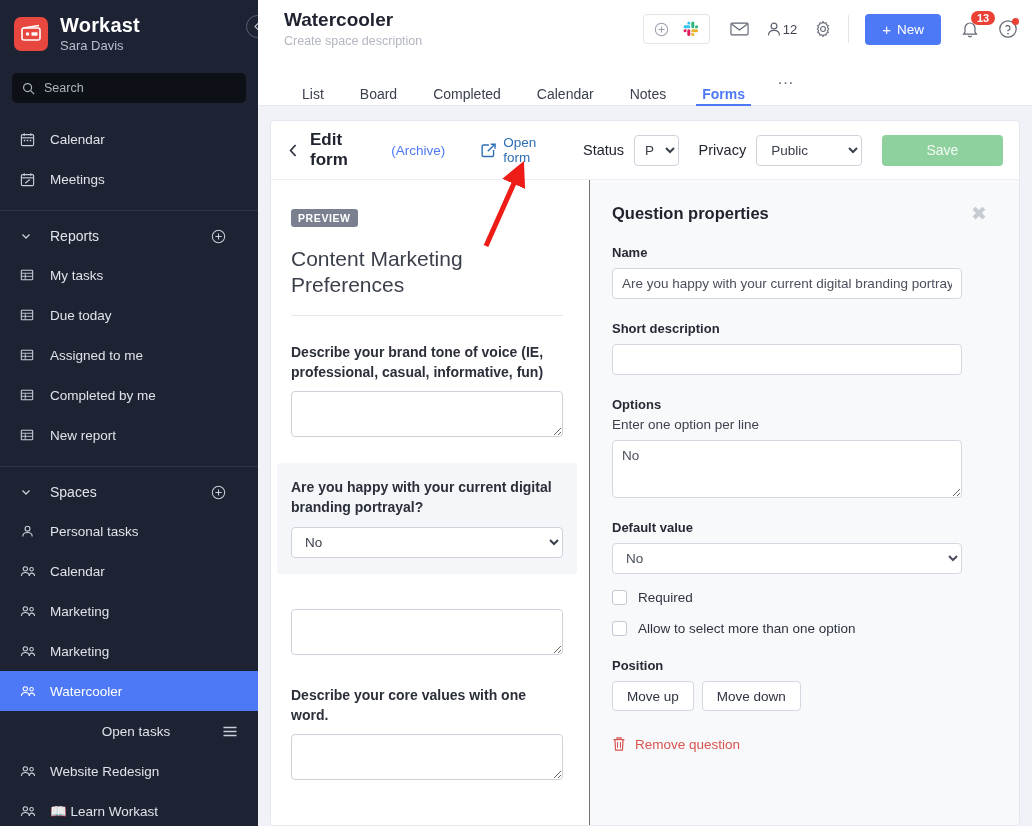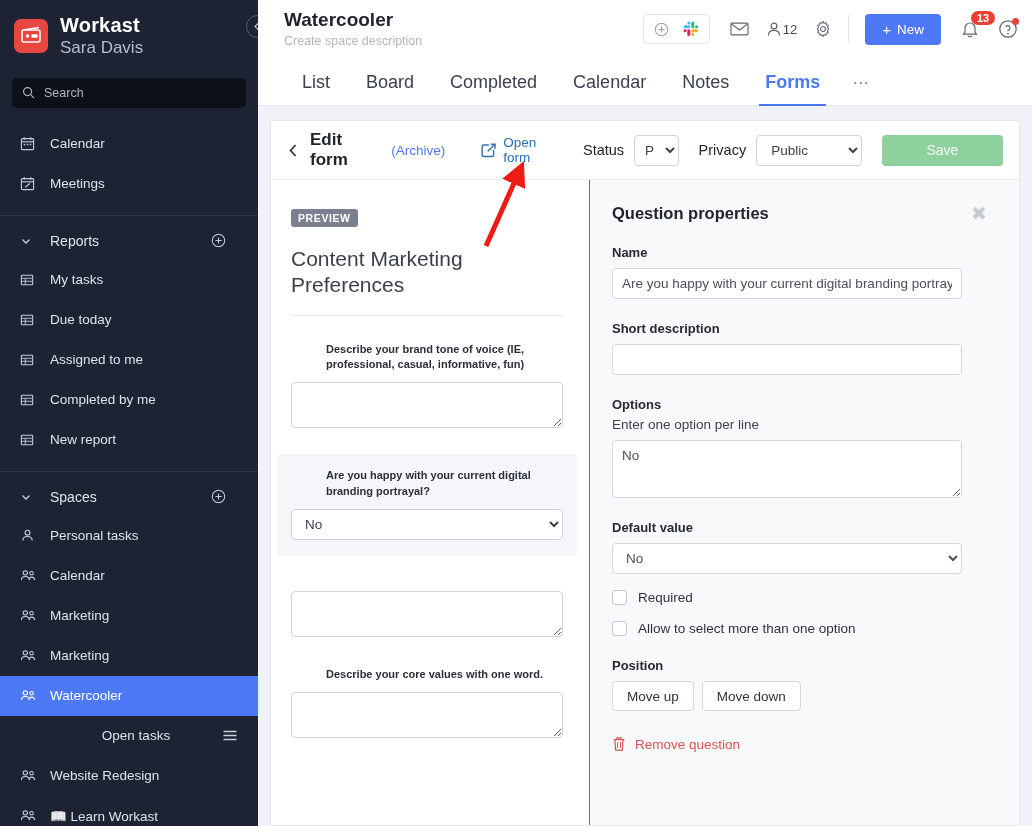--- a/index.html
+++ b/index.html
@@ -21,21 +21,21 @@
     overflow: hidden;
   }
   .brand { display: flex; align-items: center; padding: 14px 0 10px 14px; }
   .brand-logo {
     width: 34px; height: 34px; border-radius: 7px;
     background: #e8473f; position: relative; flex: 0 0 34px;
   }
   .brand-logo svg { position: absolute; top: 7px; left: 7px; }
   .brand-text { margin-left: 12px; line-height: 1.1; }
   .brand-name { font-size: 20px; font-weight: bold; color: #ffffff; letter-spacing: .2px; }
-  .brand-user { font-size: 17px; color: #b9bece; margin-top: 3px; }
+  .brand-user { font-size: 13px; color: #b9bece; margin-top: 3px; }
 
   .collapse-btn {
     position: absolute; top: 15px; right: -11px;
     width: 23px; height: 23px; border-radius: 50%;
     background: #1e2333; border: 1px solid #58606f;
     display: flex; align-items: center; justify-content: center;
     color: #c3c8d4; z-index: 20; cursor: pointer;
   }
 
   .search-box {
@@ -120,21 +120,21 @@
   .help-wrap { position: relative; margin-left: 19px; display: flex; align-items: center; cursor: pointer; }
   .help-dot { position: absolute; right: -1px; top: -1px; width: 7px; height: 7px; border-radius: 50%; background: #eb4034; }
 
   
   .tabs {
     height: 48px; display: flex; align-items: flex-end;
     padding: 0 26px; border-bottom: 1px solid #e7e9ee; flex: 0 0 48px;
     gap: 0;
   }
   .tab {
-    font-size: 18px; color: #3c4150; padding: 0 18px 12px 18px;
+    font-size: 14px; color: #3c4150; padding: 0 18px 3px 18px;
     cursor: pointer; position: relative; white-space: nowrap;
   }
   .tab.active { color: #4d79f6; font-weight: bold; }
   .tab.active::after {
     content: ""; position: absolute; left: 12px; right: 12px; bottom: -1px;
     height: 2px; background: #4d79f6;
   }
   .tab-more { font-size: 17px; color: #6a7080; padding: 0 14px 16px 14px; cursor: pointer; letter-spacing: 1px;}
 
   
@@ -183,21 +183,21 @@
   }
   .preview-title {
     font-size: 21px; color: #3a3f4a; margin-top: 19px; line-height: 1.25;
     padding-bottom: 16px; border-bottom: 1px solid #e6e8ed;
   }
   .q-block { padding: 0; margin-top: 26px; }
   .q-block.highlight {
     background: #f4f6f9; margin: 22px -14px 0 -14px; padding: 14px 14px 16px 14px;
     border-radius: 3px;
   }
-  .q-label { font-size: 11px; font-weight: bold; color: #2b2f3a; line-height: 1.45; margin-left: 35px; }
+  .q-label { font-size: 14px; font-weight: bold; color: #2b2f3a; line-height: 1.45; }
   .q-textarea {
     width: 100%; height: 46px; margin-top: 9px;
     border: 1px solid #ced2db; border-radius: 4px;
     background: #fff; resize: both; font-family: inherit; font-size: 13px;
     padding: 6px 8px; color: #3a3f4c;
   }
   .q-select {
     width: 100%; height: 31px; margin-top: 9px;
     border: 1px solid #ced2db; border-radius: 4px; background: #fff;
     font-family: inherit; font-size: 13.5px; color: #3a3f4c; padding-left: 9px;

